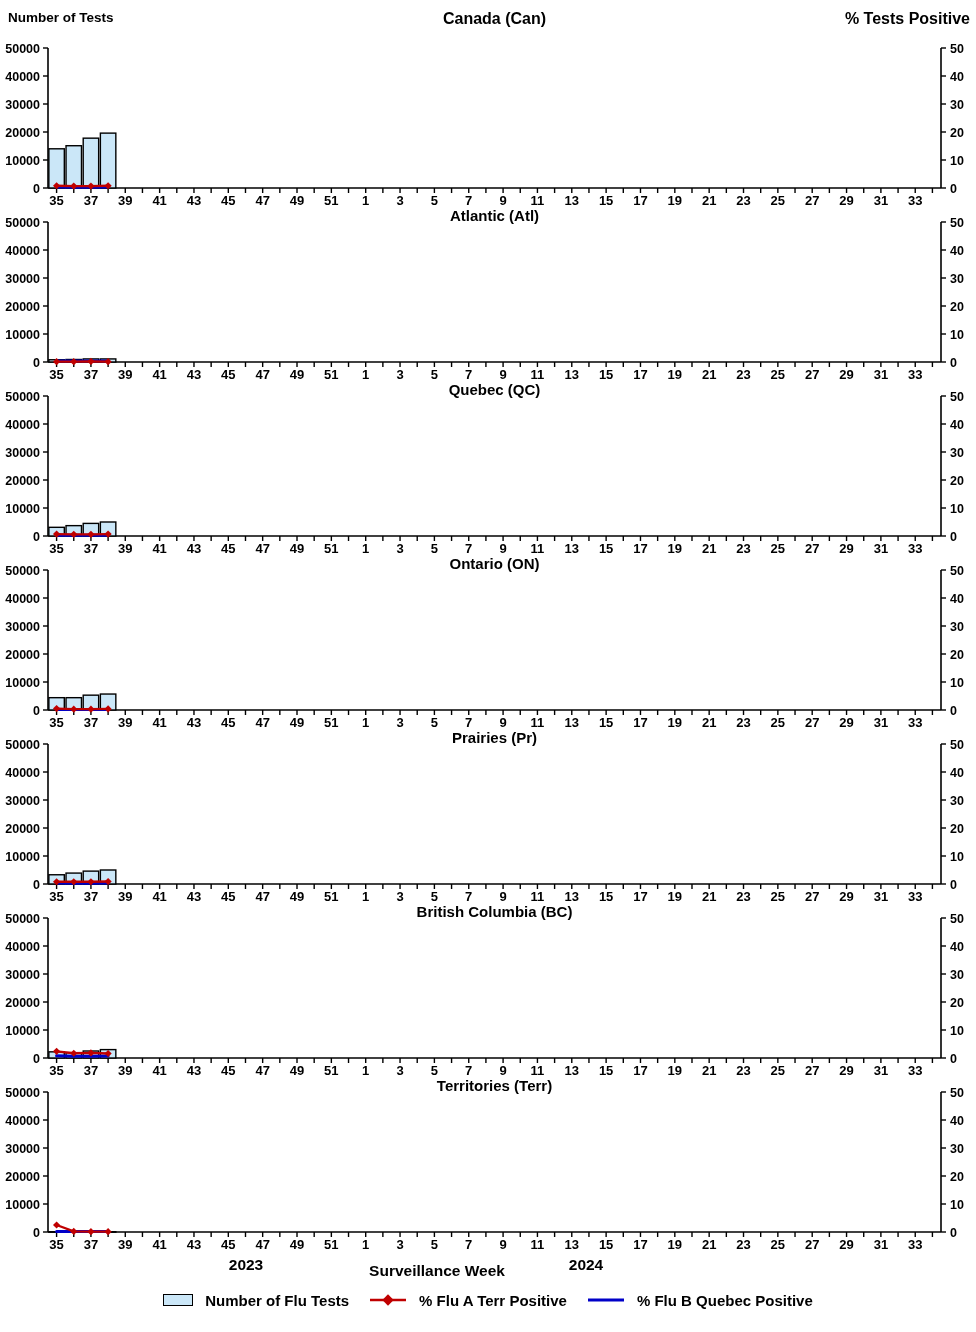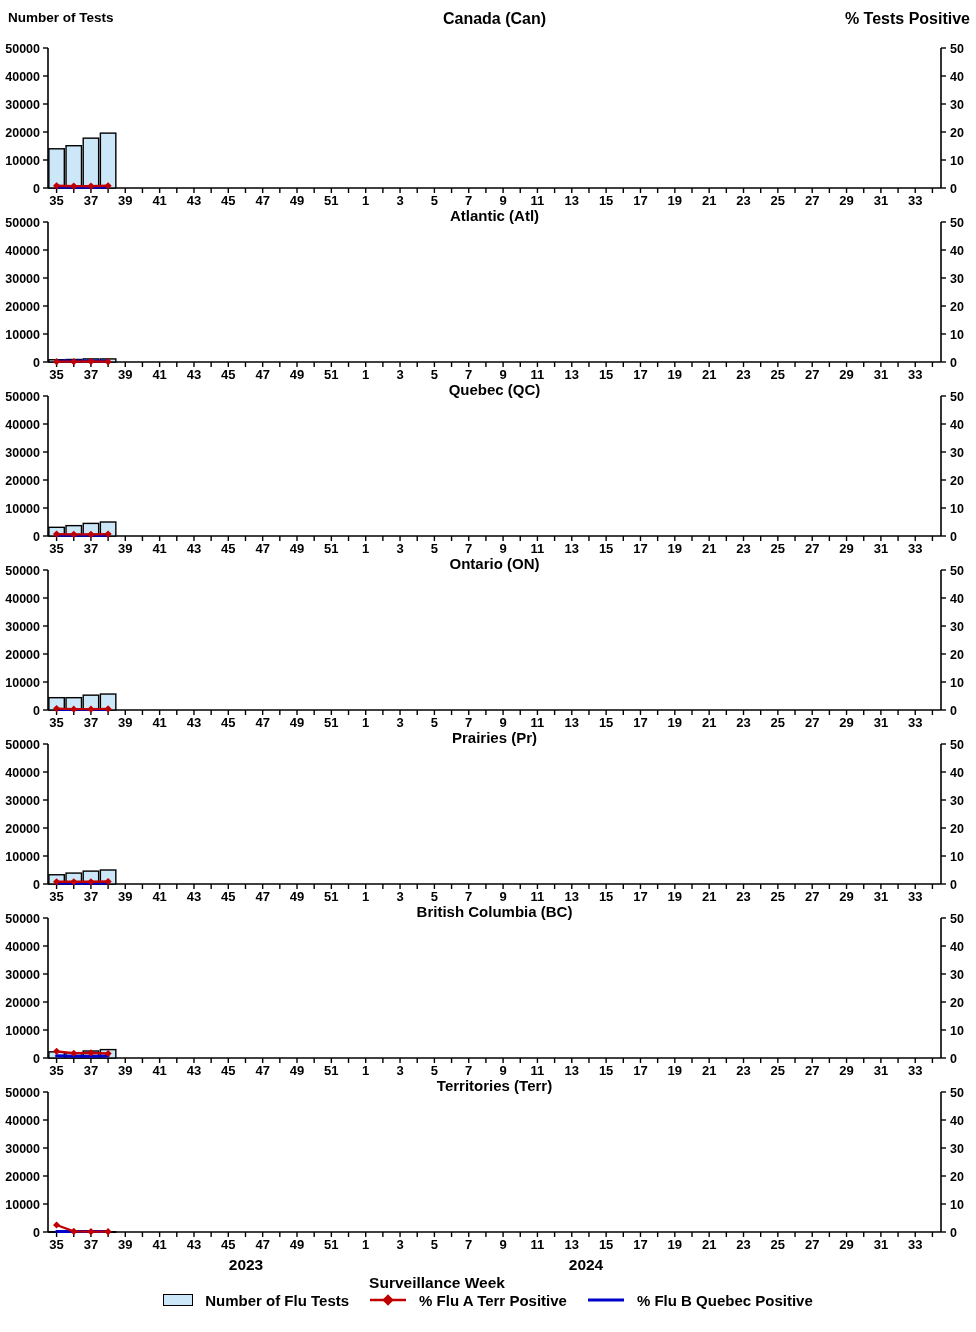--- a/index.html
+++ b/index.html
@@ -26,21 +26,21 @@
     font-family:"Liberation Sans", sans-serif;
     font-weight:bold;
     fill:#000;
   }
   .footer-axis-row{
     position:relative;
     height:30px;
     font-size:15.5px;
   }
   .year-label-left{position:absolute;left:238px;top:6px;transform:translateX(-50%);margin-left:8px;}
-  .x-axis-title{position:absolute;left:437px;top:24px;transform:translateX(-50%);letter-spacing:0px;}
+  .x-axis-title{position:absolute;left:437px;top:12px;transform:translateX(-50%);letter-spacing:0px;}
   .year-label-right{position:absolute;left:586px;top:6px;transform:translateX(-50%);}
   .legend{
     display:flex;
     justify-content:center;
     align-items:center;
     gap:10px;
     height:40px;
     font-size:15px;
   }
   .legend-item{display:flex;align-items:center;gap:12px;margin:0 5px;}

